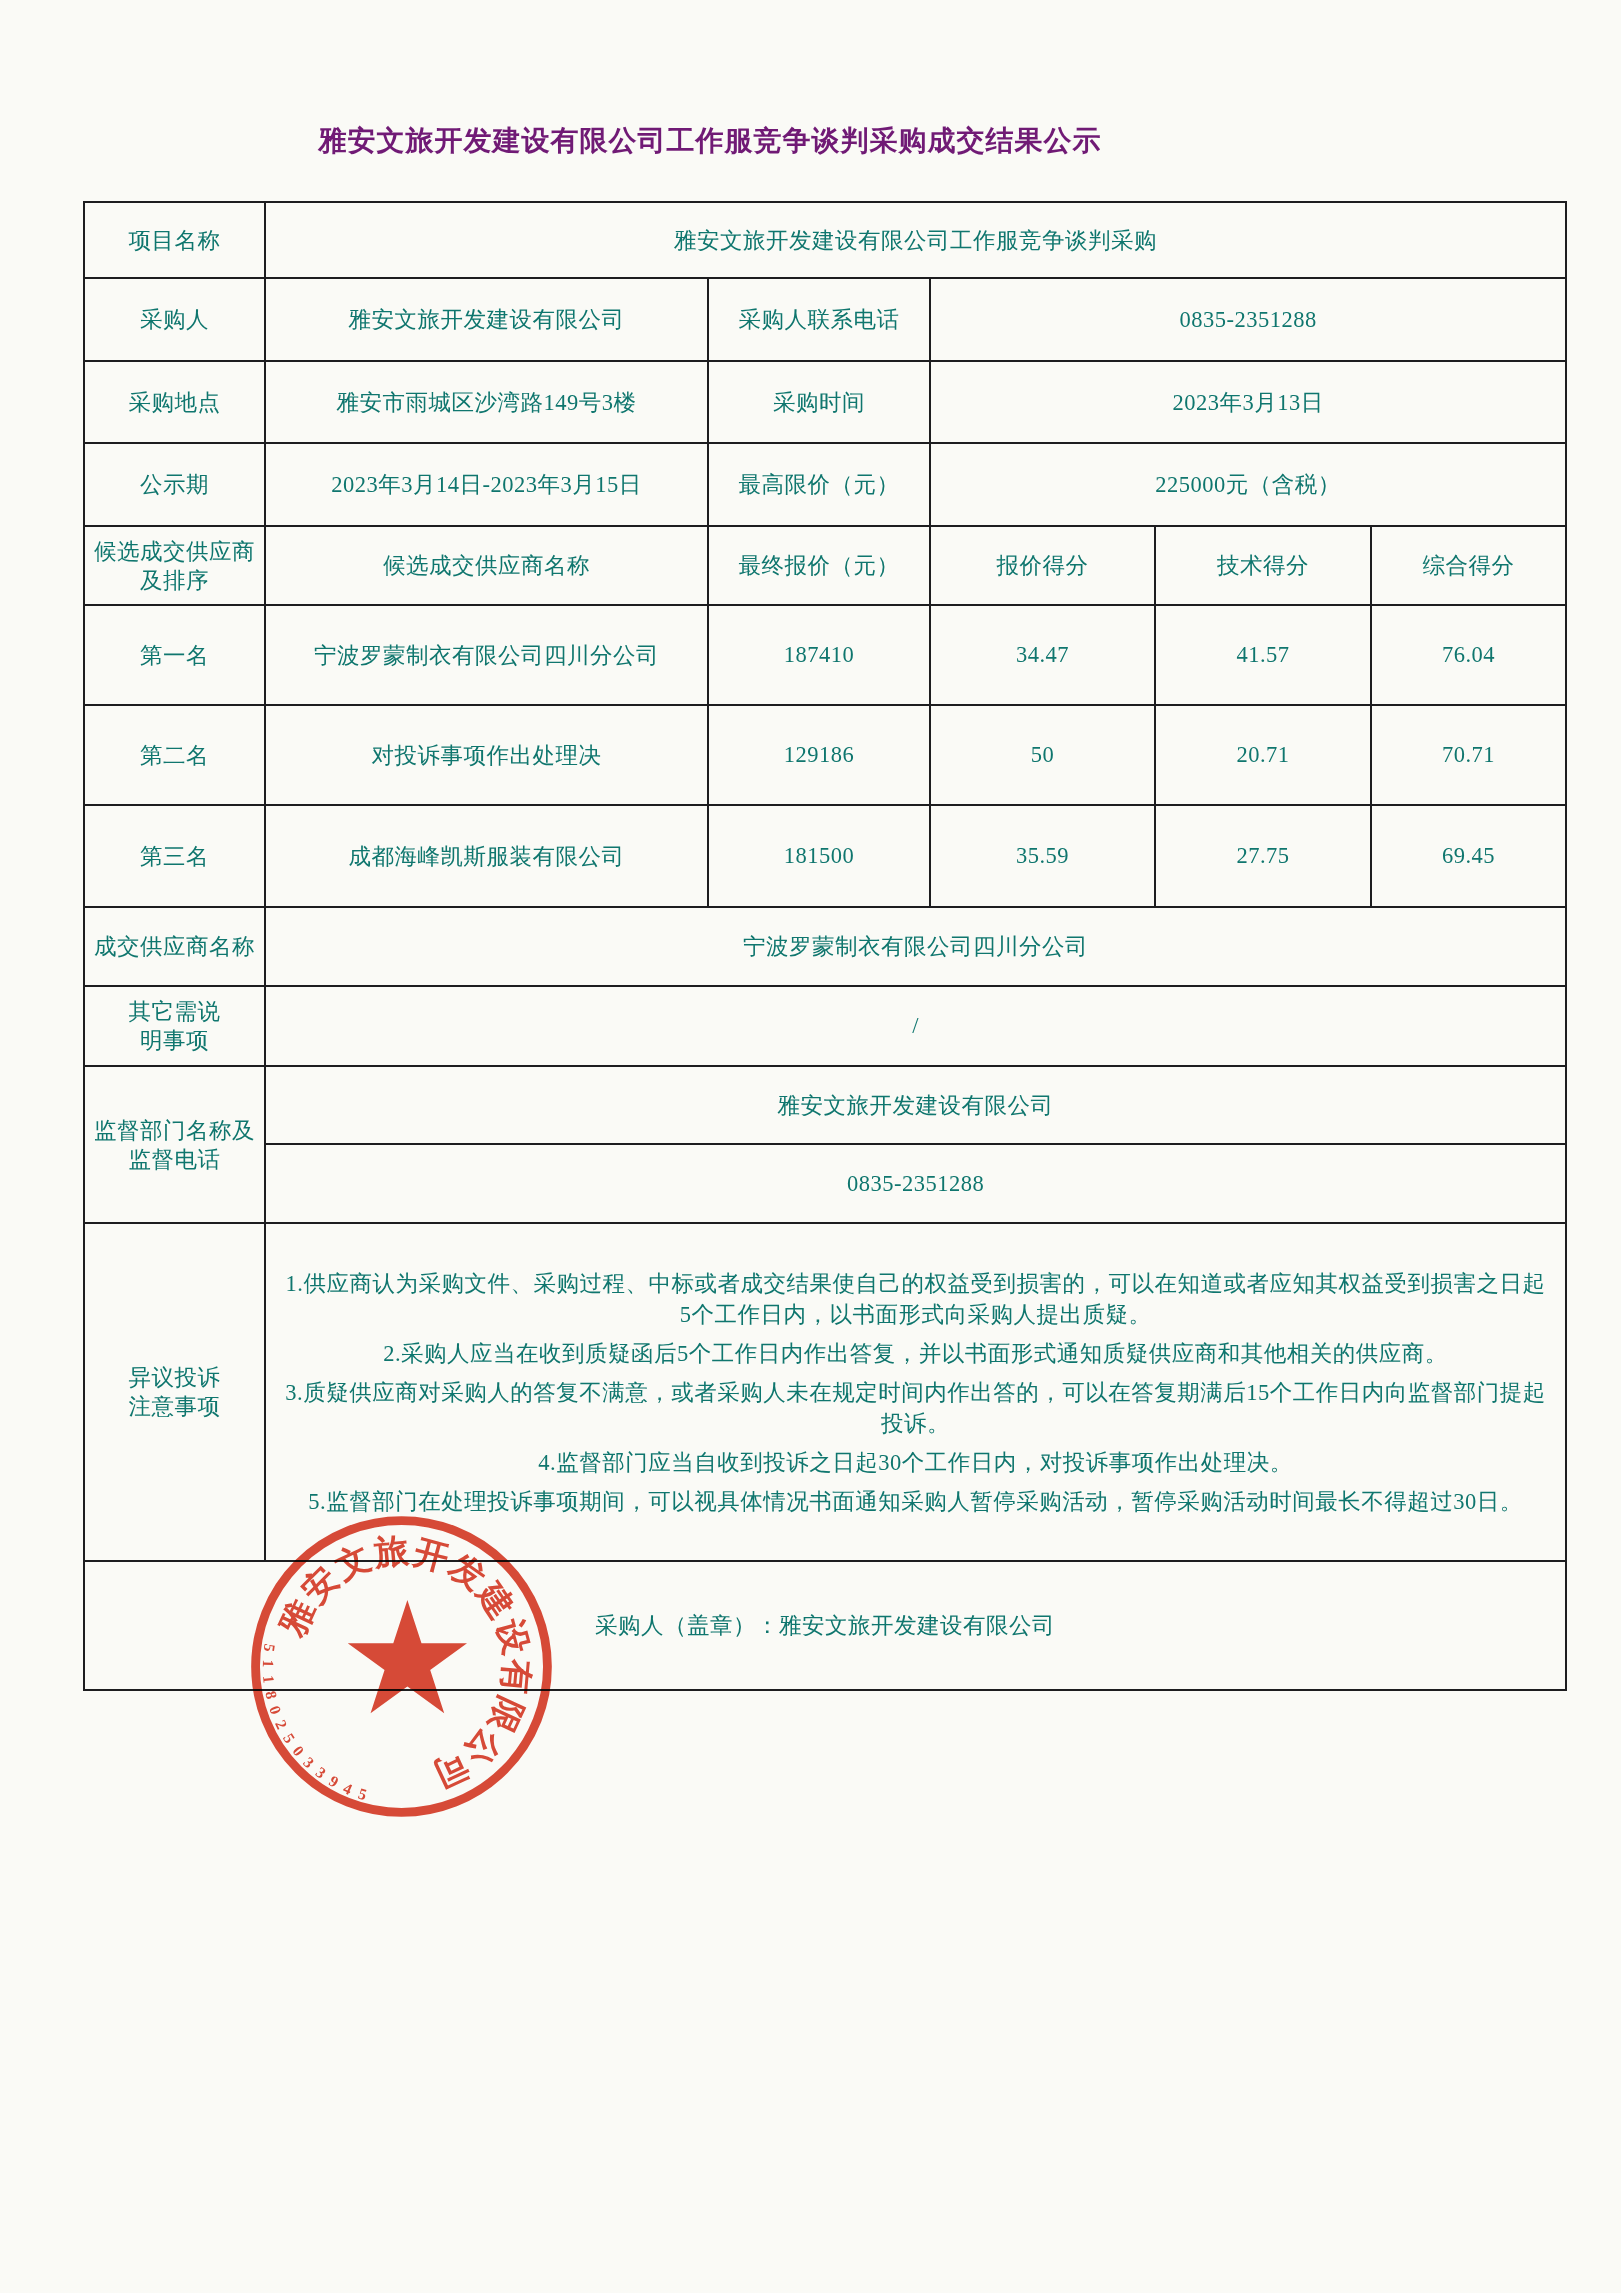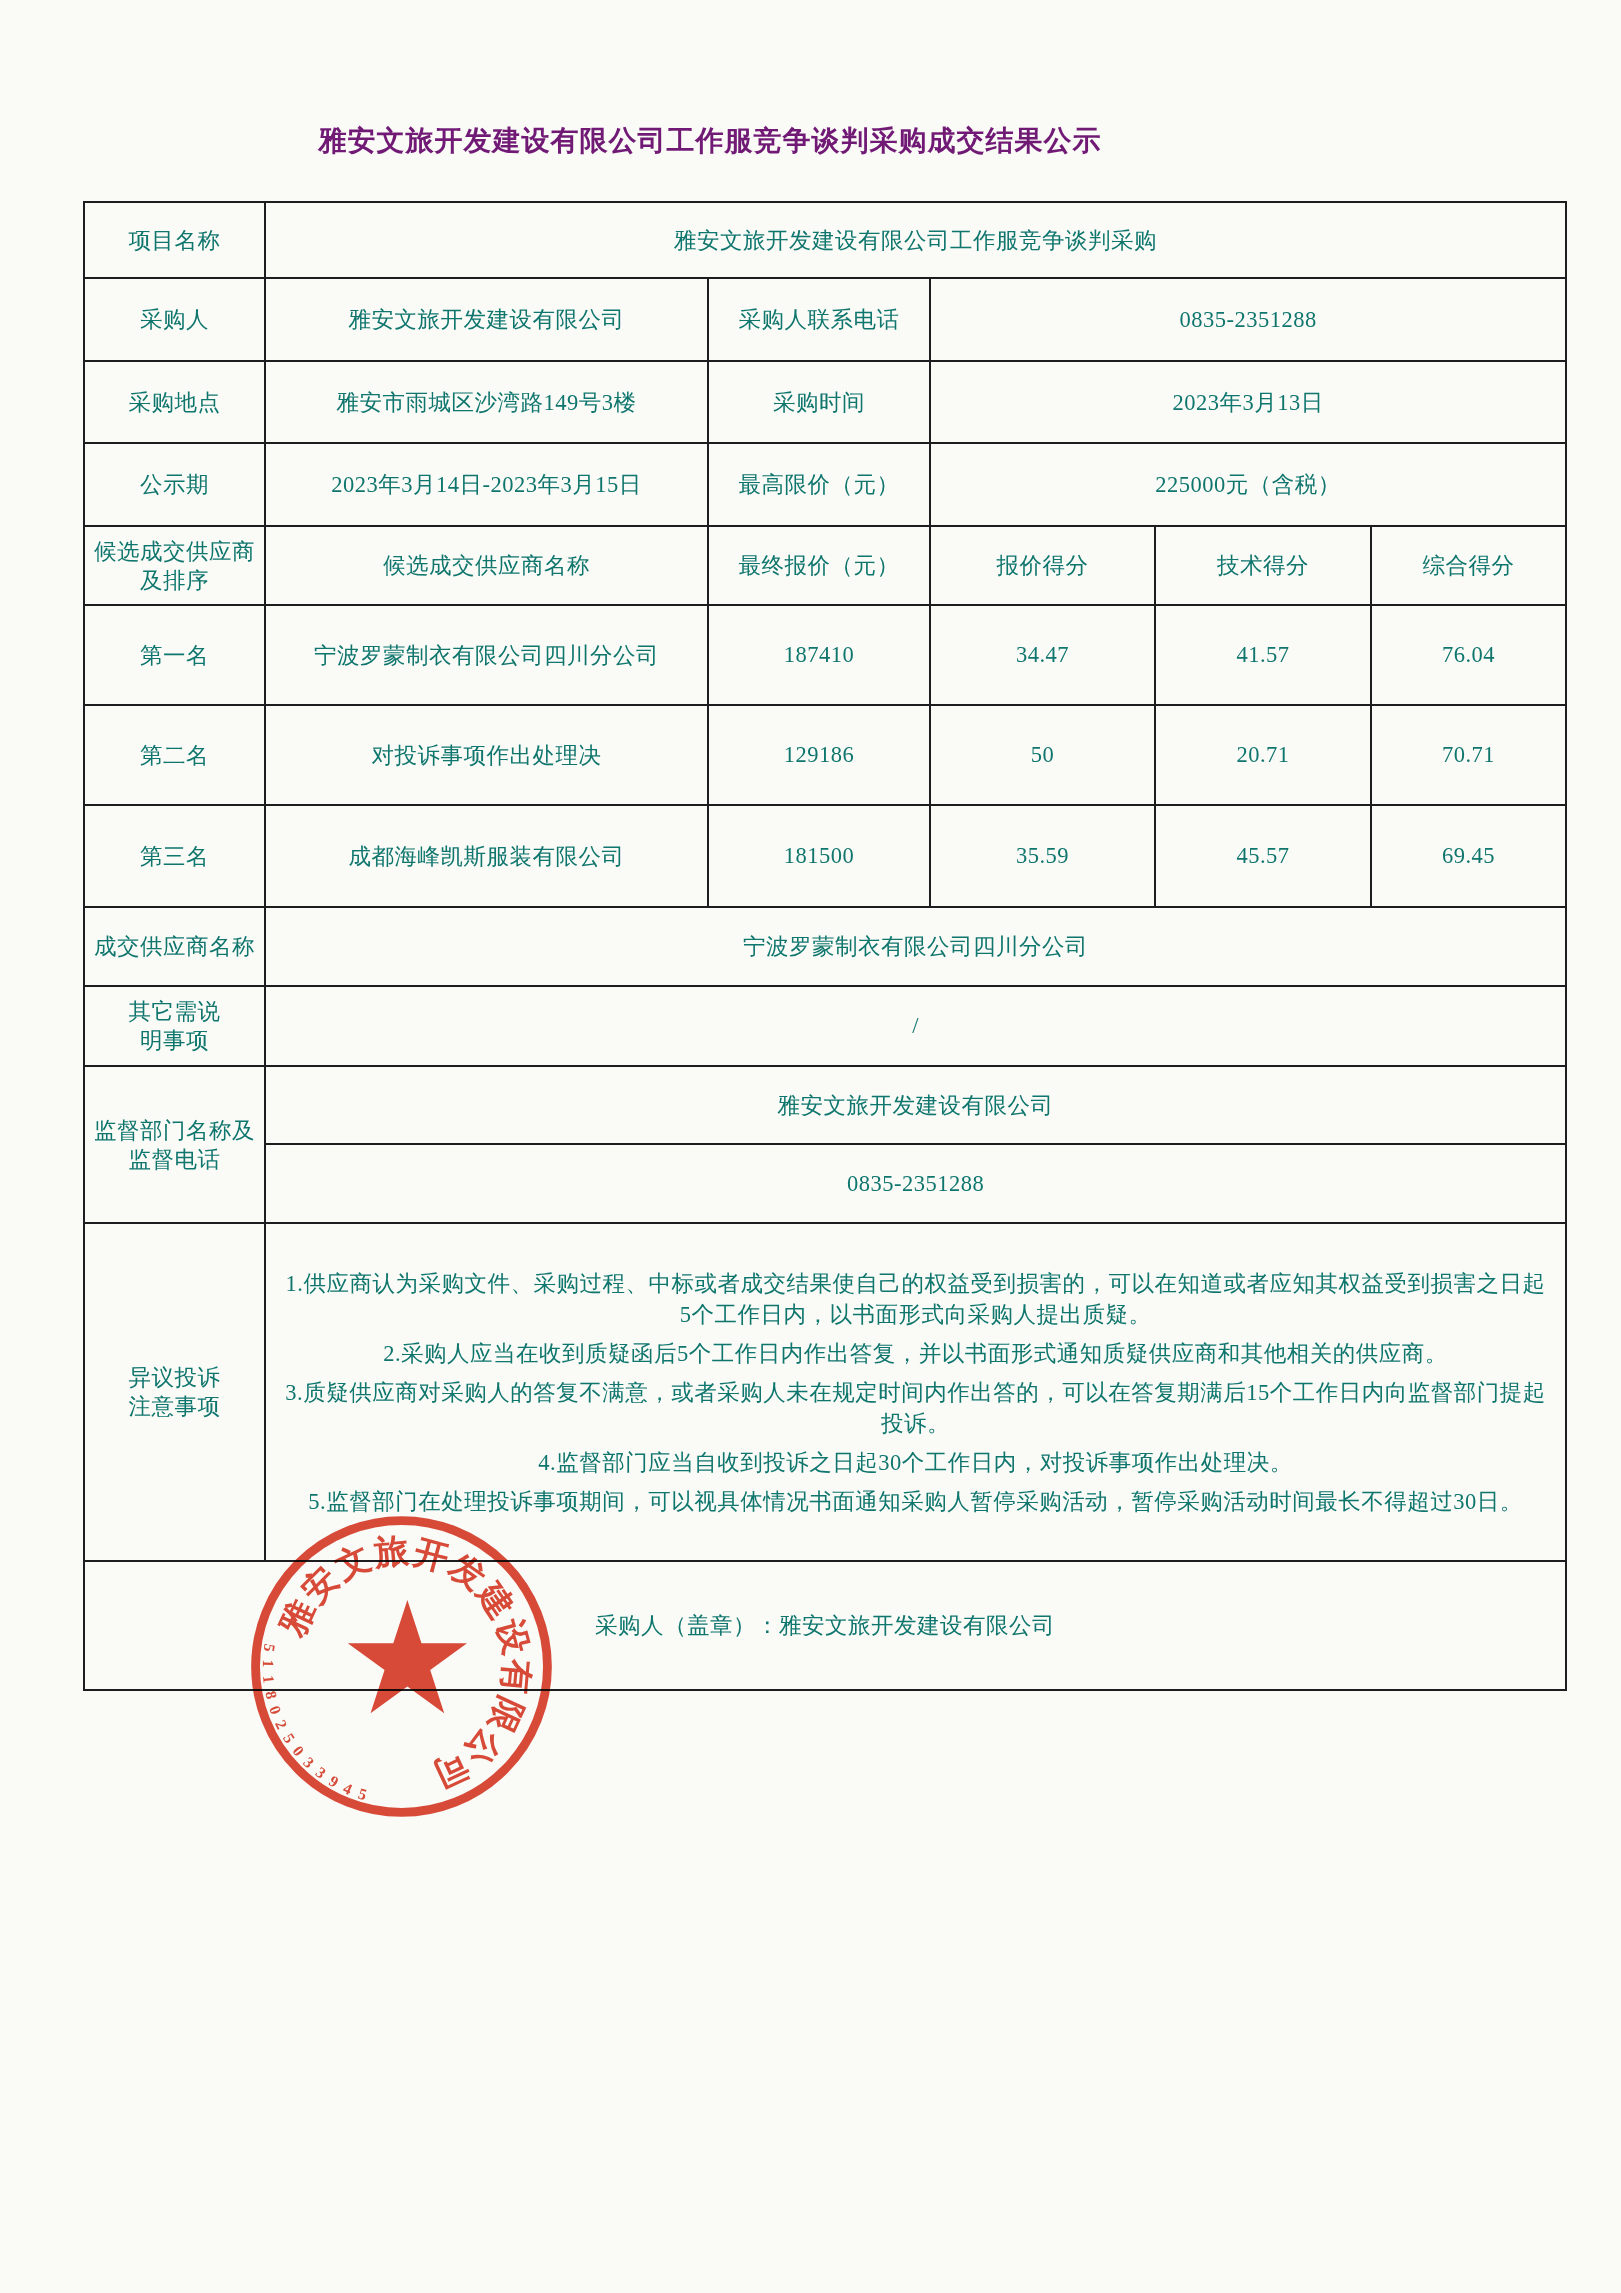--- a/index.html
+++ b/index.html
@@ -130,21 +130,21 @@
     <td>50</td>
     <td>20.71</td>
     <td>70.71</td>
   </tr>
 
   <tr style="height:102px">
     <td>第三名</td>
     <td>成都海峰凯斯服装有限公司</td>
     <td>181500</td>
     <td>35.59</td>
-    <td>45.57</td>
+    <td>27.75</td>
     <td>69.45</td>
   </tr>
 
   <tr style="height:79px">
     <td>成交供应商名称</td>
     <td colspan="5">宁波罗蒙制衣有限公司四川分公司</td>
   </tr>
 
   <tr style="height:80px">
     <td class="prewrap">其它需说

